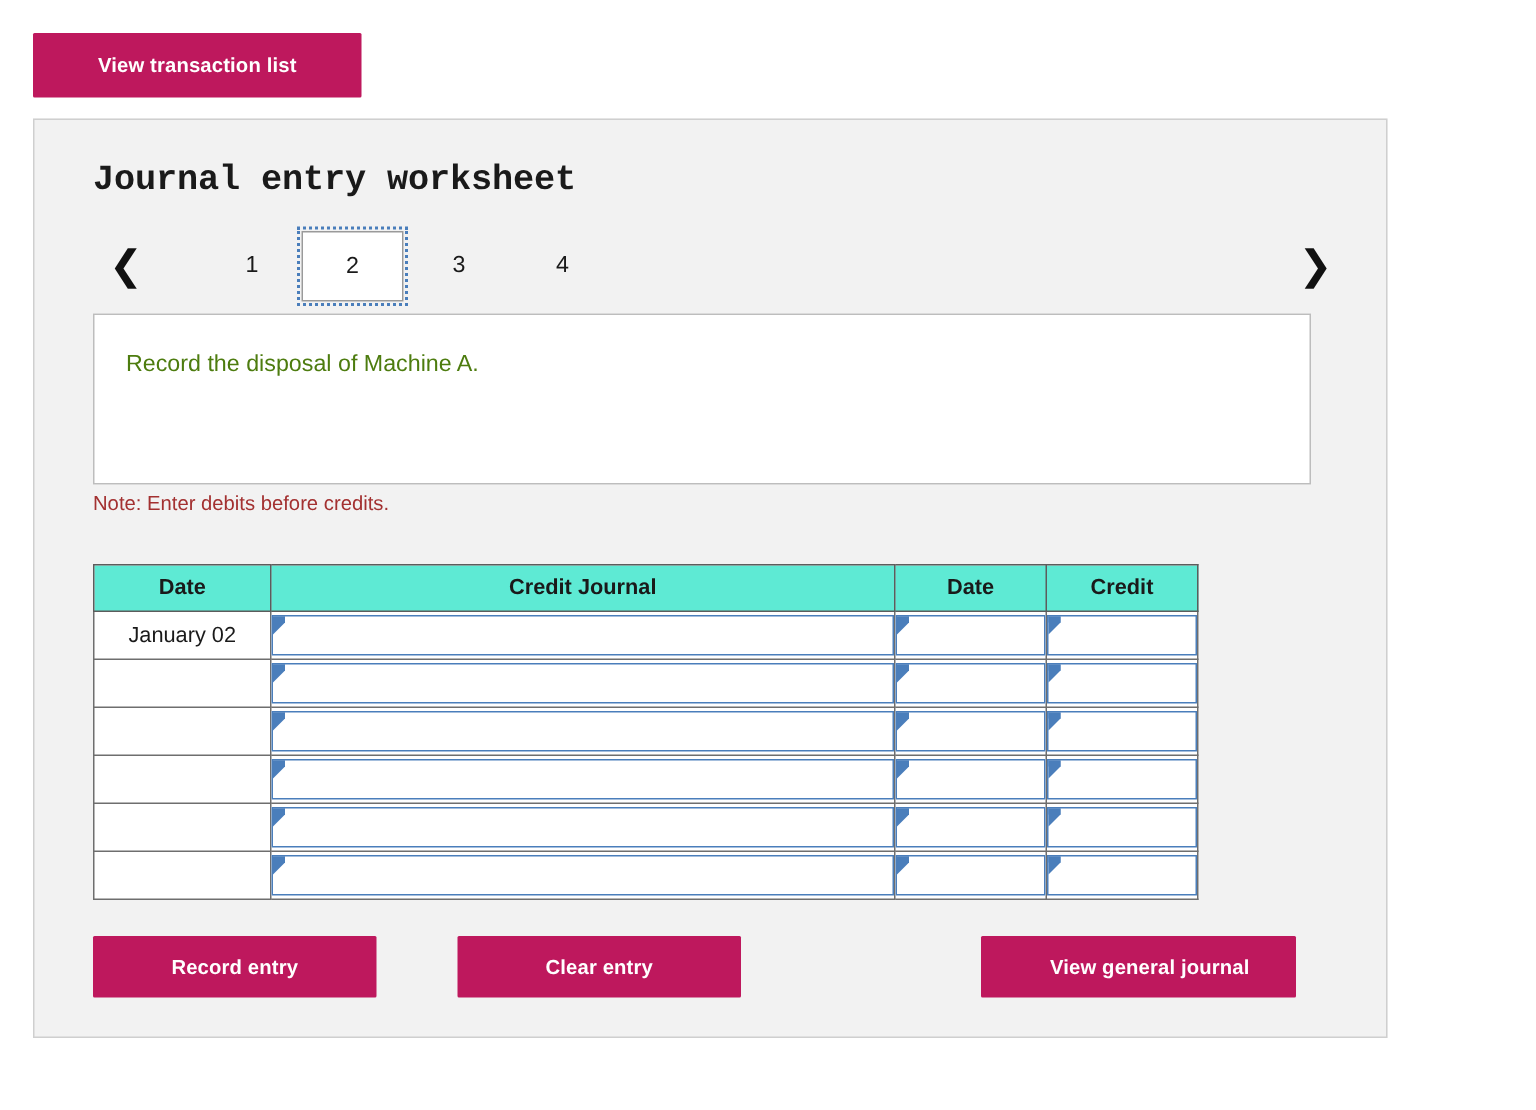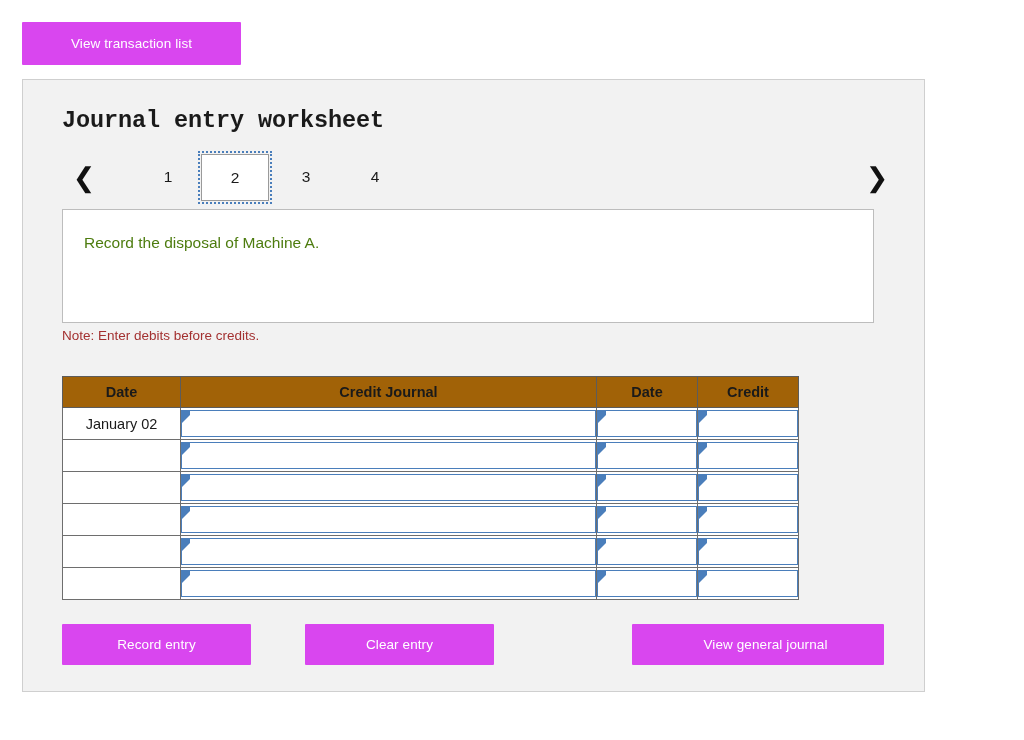--- a/index.html
+++ b/index.html
@@ -11,25 +11,25 @@
     width: 1024px;
     height: 740px;
     font-family: "Liberation Sans", sans-serif;
     -webkit-font-smoothing: antialiased;
     position: relative;
     overflow: hidden;
   }
 
   
   .btn {
-    background: #d946ef;
+    background: #be185d;
     color: #ffffff;
     border: none;
     font-family: "Liberation Sans", sans-serif;
-    font-weight: normal;
+    font-weight: bold;
     font-size: 13.5px;
     letter-spacing: 0.1px;
     cursor: pointer;
     padding: 0;
     display: inline-flex;
     align-items: center;
     justify-content: center;
     border-radius: 1px;
   }
 
@@ -151,21 +151,21 @@
   .jtable {
     position: absolute;
     left: 39px;
     top: 296px;
     width: 736px;
     border-collapse: collapse;
     table-layout: fixed;
     background: #ffffff;
   }
   .jtable th {
-    background: #a16207;
+    background: #5eead4;
     border: 1px solid #5c5c5c;
     height: 30px;
     font-size: 14.5px;
     font-weight: bold;
     color: #1a1a1a;
     padding: 0;
     text-align: center;
   }
   .jtable td {
     border: 1px solid #6e6e6e;
@@ -223,23 +223,23 @@
   }
   #clear-entry {
     position: absolute;
     left: 282px;
     top: 544px;
     width: 189px;
     height: 41px;
   }
   #view-general-journal {
     position: absolute;
-    left: 609px;
+    left: 631px;
     top: 544px;
-    width: 252px;
+    width: 210px;
     height: 41px;
     padding-left: 15px;
   }
 </style>
 </head>
 <body>
 
 <button class="btn" id="view-transaction-list">View transaction list</button>
 
 <div class="panel">

